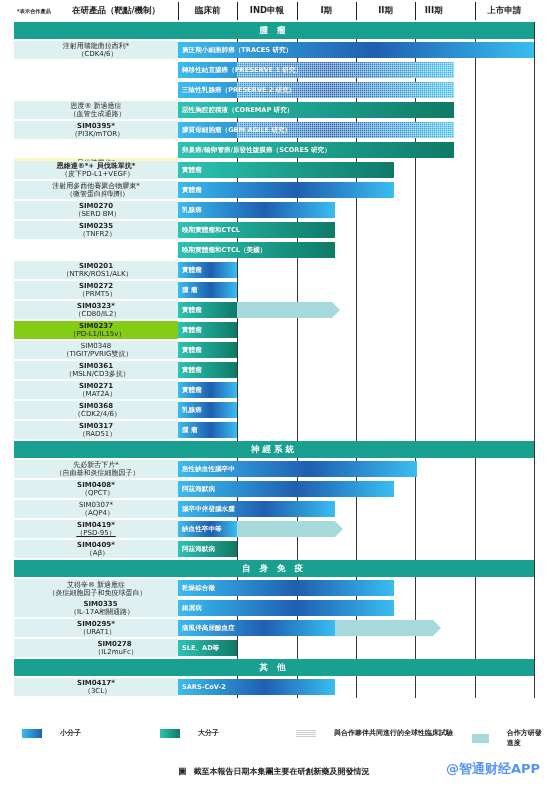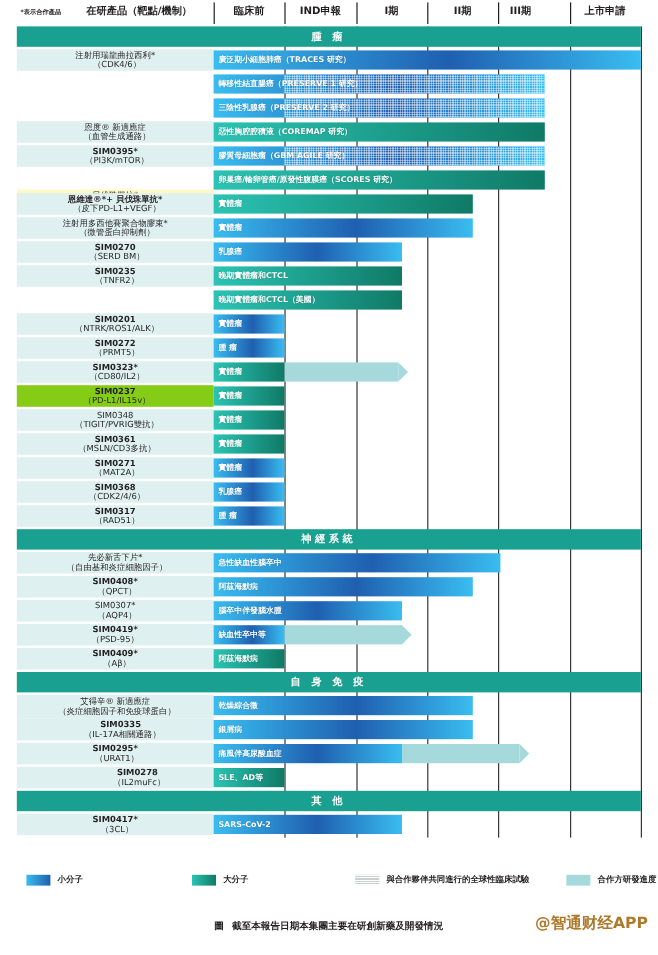--- a/index.html
+++ b/index.html
@@ -36,28 +36,28 @@
   .bar .btxt{position:relative;z-index:3;text-shadow:0 0 1px rgba(0,0,0,.25);}
   .hatch{position:absolute;top:0;bottom:0;z-index:2;
       background-image:repeating-linear-gradient(0deg,rgba(255,255,255,.42) 0 1px,rgba(255,255,255,0) 1px 2px),
                        repeating-linear-gradient(90deg,rgba(255,255,255,.42) 0 1px,rgba(255,255,255,0) 1px 2px);}
   .partner{position:absolute;height:16px;background:#a6d9dc;}
   .partner .arrow{position:absolute;right:-8px;top:0;width:0;height:0;
       border-top:8px solid transparent;border-bottom:8px solid transparent;border-left:8px solid #a6d9dc;}
 
   
   .legend{position:absolute;left:0;top:728px;width:548px;height:20px;}
-  .lg{position:absolute;top:0;display:flex;align-items:center;gap:6px;font-size:7px;font-weight:bold;color:#231f20;}
+  .lg{position:absolute;top:0;display:flex;align-items:center;gap:18px;font-size:7px;font-weight:bold;color:#231f20;}
   .sw{width:20px;height:9px;display:inline-block;}
   .sw.hatchsw{background:#e9ecee;
       background-image:repeating-linear-gradient(0deg,#ffffff 0 1px,#c9ced2 1px 2px),
                        repeating-linear-gradient(90deg,rgba(255,255,255,.6) 0 1px,rgba(0,0,0,0) 1px 2px);}
   .caption{position:absolute;left:0;top:766px;width:548px;text-align:center;font-size:8px;font-weight:bold;color:#231f20;}
   .caption .mark{letter-spacing:4px;}
-  .wm{position:absolute;right:8px;top:760px;font-size:13px;font-weight:bold;color:#a16207;opacity:.85;}
+  .wm{position:absolute;right:8px;top:760px;font-size:13px;font-weight:bold;color:#3b82f6;opacity:.85;}
 </style>
 </head>
 <body>
 
 <div id="chart">
 
   <div class="hdr" id="hdr">
       <div class="hdr-cell hdr-note" style="left: 14px; width: 40px;">
         <div>*表示</div>
         <div>合作產品</div>
@@ -242,21 +242,21 @@
       </div>
       <div class="lbl alt" style="top: 500px; height: 18px; background: rgb(223, 240, 240);">
         <span>SIM0307*</span>
         <span class="mech" style="margin-left: 3px;">（AQP4）</span>
       </div>
       <div class="bar" style="left: 178px; top: 501px; width: 157.145px; background: linear-gradient(90deg, rgb(57, 189, 240) 0%, rgb(31, 95, 176) 55%, rgb(57, 189, 240) 100%);">
         <span class="btxt">腦卒中伴發腦水腫</span>
       </div>
       <div class="lbl alt" style="top: 520px; height: 18px; background: rgb(223, 240, 240);">
         <span style="font-weight: bold;">SIM0419*</span>
-        <span class="mech" style="margin-left: 0;">（PSD-95）</span>
+        <span class="mech" style="margin-left: 0; text-decoration: underline;">（PSD-95）</span>
       </div>
       <div class="partner" style="left: 237.3px; top: 521px; width: 97.845px; background: rgb(166, 217, 220);">
         <span class="arrow" style="border-left-color: rgb(166, 217, 220);"></span>
       </div>
       <div class="bar" style="left: 178px; top: 521px; width: 59.3px; background: linear-gradient(90deg, rgb(57, 189, 240) 0%, rgb(31, 95, 176) 55%, rgb(57, 189, 240) 100%);">
         <span class="btxt">缺血性卒中等</span>
       </div>
       <div class="lbl alt" style="top: 540px; height: 18px; background: rgb(223, 240, 240);">
         <span style="font-weight: bold;">SIM0409*</span>
         <span class="mech" style="margin-left: 3px;">（Aβ）</span>

